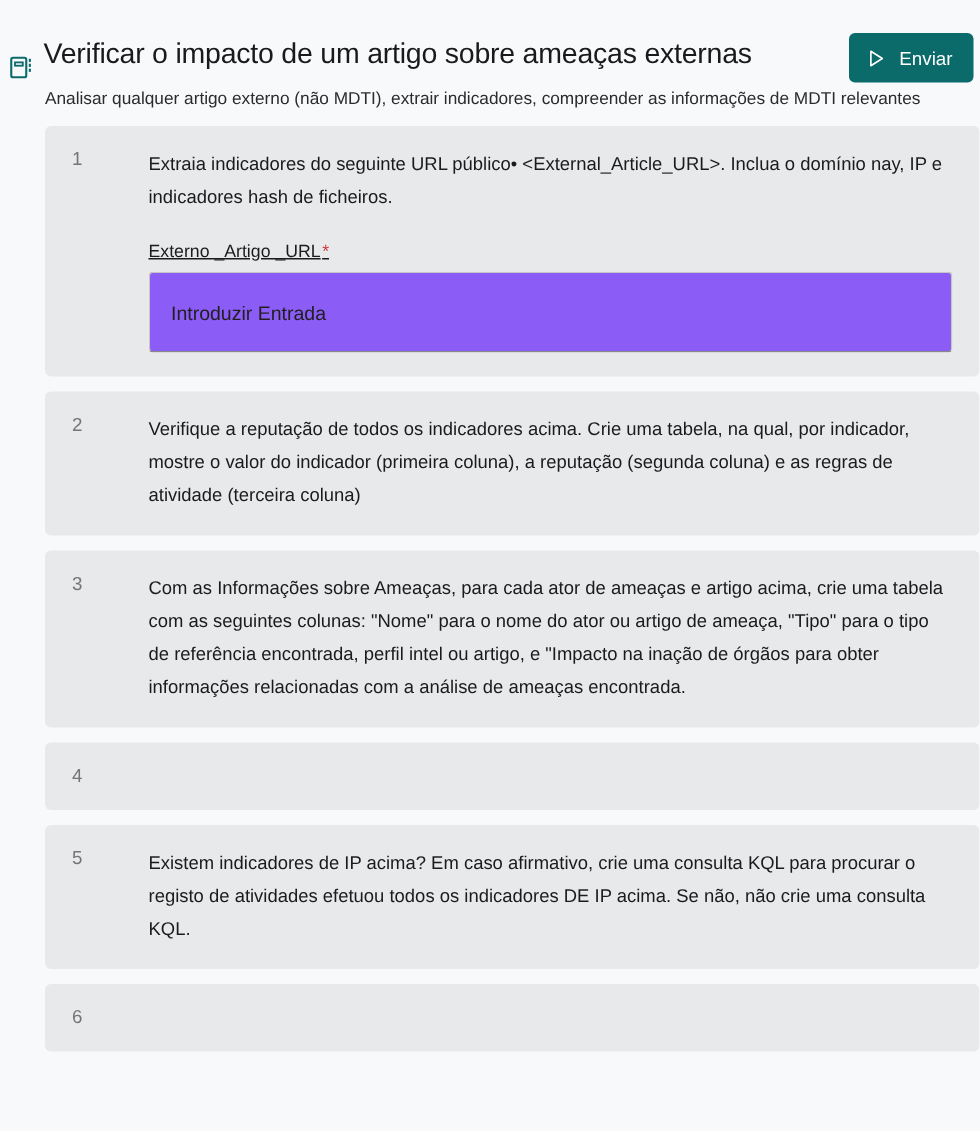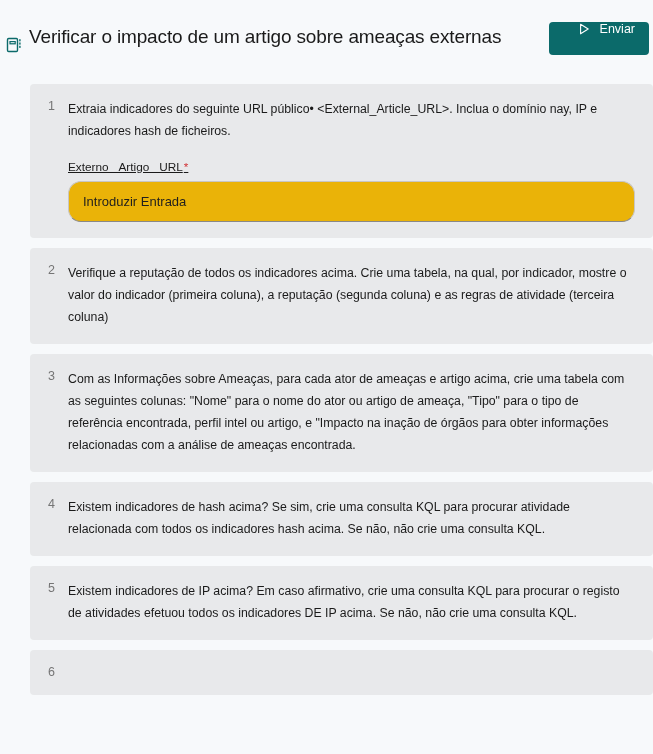--- a/index.html
+++ b/index.html
@@ -51,23 +51,23 @@
   }
   .send-button {
     position: absolute;
     right: 4px;
     top: 22px;
     height: 33px;
     background: #0b6a6a;
     color: #ffffff;
     border: none;
     border-radius: 4px;
-    padding: 0 14px 0 28px;
+    padding: 0 14px 0 11px;
     display: flex;
-    align-items: flex-start;
+    align-items: center;
     gap: 9px;
     font-family: "Liberation Sans", sans-serif;
     font-size: 12.5px;
     cursor: pointer;
   }
   .send-button .play-icon {
     display: inline-flex;
     line-height: 0;
   }
 
@@ -92,20 +92,21 @@
     font-size: 12.5px;
     width: 20px;
     flex: 0 0 20px;
     padding-top: 1px;
     text-align: left;
     user-select: none;
   }
   .step-body {
     flex: 1 1 auto;
     min-width: 0;
+    margin-left: 31px;
   }
   .step-text {
     font-size: 12.3px;
     line-height: 22px;
     color: #1b1b1b;
     margin: 0;
   }
   .step-text.small {
     font-size: 11.2px;
     line-height: 21px;
@@ -124,25 +125,25 @@
   }
   .req-star {
     color: #d13438;
     font-size: 11.8px;
     margin-left: 1px;
   }
   .field-input {
     display: block;
     width: 100%;
     box-sizing: border-box;
-    height: 41px;
-    background: #eab308;
+    height: 54px;
+    background: #8b5cf6;
     border: 1px solid #c8c6c4;
     border-bottom: 1px solid #8a8886;
-    border-radius: 13px;
+    border-radius: 3px;
     padding: 0 14px;
     font-family: "Liberation Sans", sans-serif;
     font-size: 13px;
     color: #1b1b1b;
     outline: none;
   }
   .field-input::placeholder {
     color: #201f1e;
     opacity: 1;
   }
@@ -156,20 +157,21 @@
     <svg width="18" height="18" viewBox="0 0 18 18" fill="none" aria-hidden="true">
       <rect x="2.5" y="2.5" width="10" height="13" rx="1.2" stroke="#0b6a6a" stroke-width="1.4"></rect>
       <rect x="5" y="5.6" width="5.2" height="2.2" stroke="#0b6a6a" stroke-width="1.2"></rect>
       <rect x="14.2" y="3.2" width="1.4" height="2.1" fill="#0b6a6a"></rect>
       <rect x="14.2" y="6.5" width="1.4" height="2.1" fill="#0b6a6a"></rect>
       <rect x="14.2" y="9.8" width="1.4" height="2.1" fill="#0b6a6a"></rect>
     </svg>
   </span>
 
   <div class="title">Verificar o impacto de um artigo sobre ameaças externas</div>
+  <div class="subtitle">Analisar qualquer artigo externo (não MDTI), extrair indicadores, compreender as informações de MDTI relevantes</div>
 
   <button class="send-button">
     <span class="play-icon">
       <svg width="14" height="14" viewBox="0 0 14 14" fill="none" aria-hidden="true">
         <path d="M3.6 2.2 L11.2 7 L3.6 11.8 Z" stroke="#ffffff" stroke-width="1.1" stroke-linejoin="round" fill="none"></path>
       </svg>
     </span>
     <span>Enviar</span>
   </button>
 </div>
@@ -196,23 +198,20 @@
 
   <div class="step-card">
     <div class="step-num">3</div>
     <div class="step-body">
       <p class="step-text">Com as Informações sobre Ameaças, para cada ator de ameaças e artigo acima, crie uma tabela com as seguintes colunas: "Nome" para o nome do ator ou artigo de ameaça, "Tipo" para o tipo de referência encontrada, perfil intel ou artigo, e "Impacto na inação de órgãos para obter informações relacionadas com a análise de ameaças encontrada.</p>
     </div>
   </div>
 
   <div class="step-card">
     <div class="step-num">4</div>
-    <div class="step-body">
-      <p class="step-text">Existem indicadores de hash acima? Se sim, crie uma consulta KQL para procurar atividade relacionada com todos os indicadores hash acima. Se não, não crie uma consulta KQL.</p>
-    </div>
   </div>
 
   <div class="step-card">
     <div class="step-num">5</div>
     <div class="step-body">
       <p class="step-text">Existem indicadores de IP acima? Em caso afirmativo, crie uma consulta KQL para procurar o registo de atividades efetuou todos os indicadores DE IP acima. Se não, não crie uma consulta KQL.</p>
     </div>
   </div>
 
   <div class="step-card">

